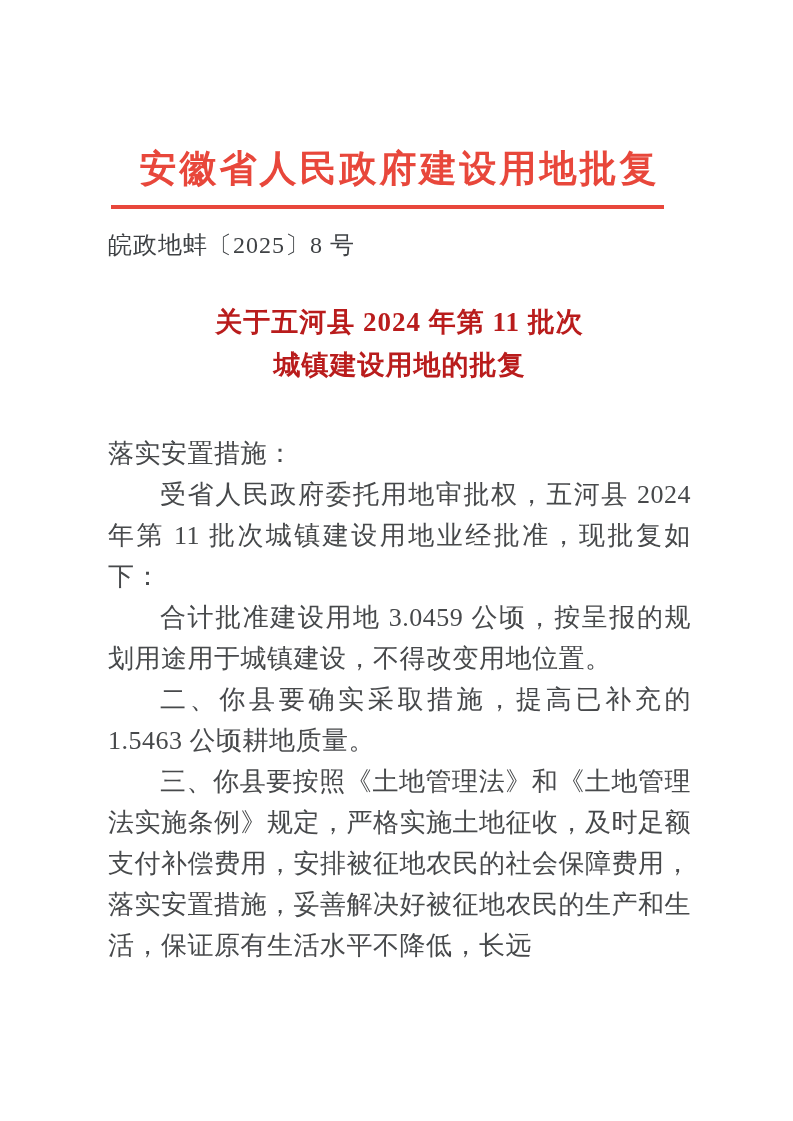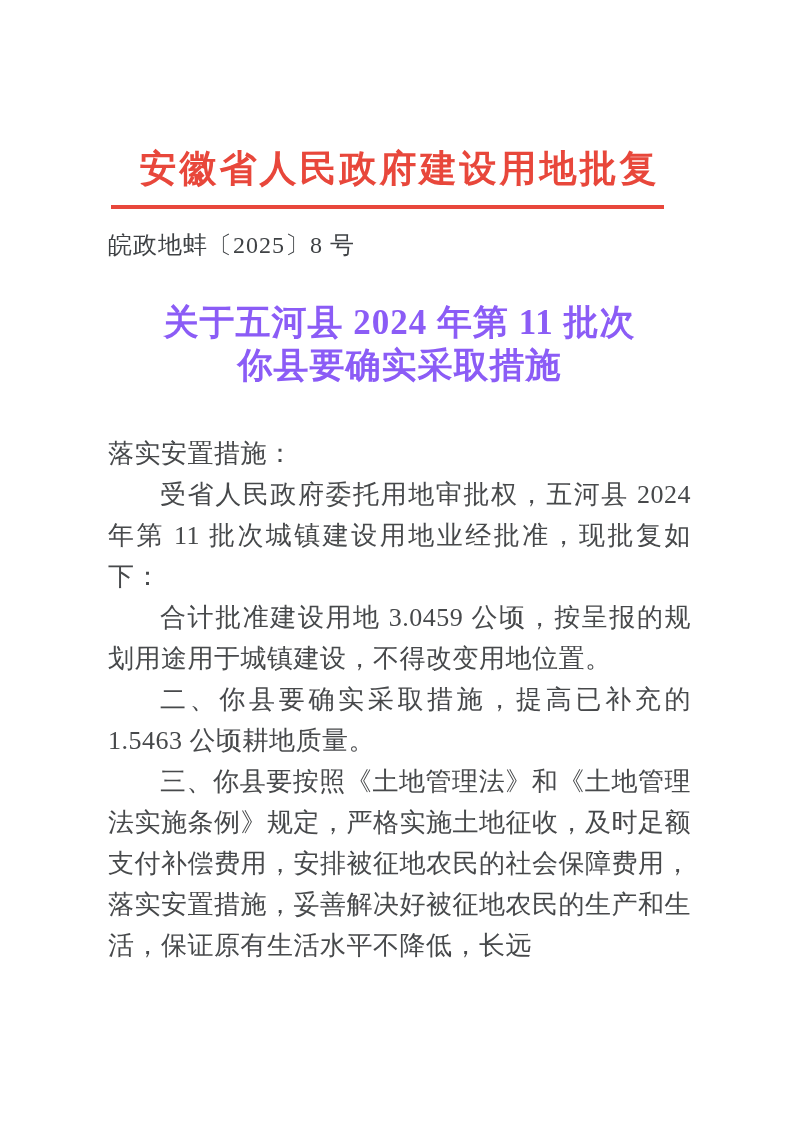--- a/index.html
+++ b/index.html
@@ -41,23 +41,23 @@
     padding-right:9px;
     text-align:left;
     font-size:24px;
     color:var(--ink);
     letter-spacing:1px;
   }
   
   .doc-title{
     margin-top:40px;
     text-align:center;
-    color:#8b5cf6;
+    color:#b91c1c;
     font-weight:bold;
-    font-size:35px;
+    font-size:27px;
     line-height:43px;
     letter-spacing:1px;
   }
   
   .body-text{
     margin-top:46px;
     font-size:26px;
     line-height:41px;
     color:var(--body-ink);
     text-align:justify;
@@ -77,21 +77,21 @@
 <div class="page">
 
   <div class="org-title">安徽省人民政府建设用地批复</div>
 
   <div class="red-rule"></div>
 
   <div class="doc-number">皖政地蚌〔2025〕8 号</div>
 
   <div class="doc-title">
     <div>关于五河县 2024 年第 11 批次</div>
-    <div>你县要确实采取措施</div>
+    <div>城镇建设用地的批复</div>
   </div>
 
   <div class="body-text">
     <p class="no-indent">落实安置措施：</p>
     <p>受省人民政府委托用地审批权，五河县 2024 年第 11 批次城镇建设用地业经批准，现批复如下：</p>
     <p>合计批准建设用地 3.0459 公顷，按呈报的规划用途用于城镇建设，不得改变用地位置。</p>
     <p>二、你县要确实采取措施，提高已补充的 1.5463 公顷耕地质量。</p>
     <p>三、你县要按照《土地管理法》和《土地管理法实施条例》规定，严格实施土地征收，及时足额支付补偿费用，安排被征地农民的社会保障费用，落实安置措施，妥善解决好被征地农民的生产和生活，保证原有生活水平不降低，长远</p>
   </div>
 

